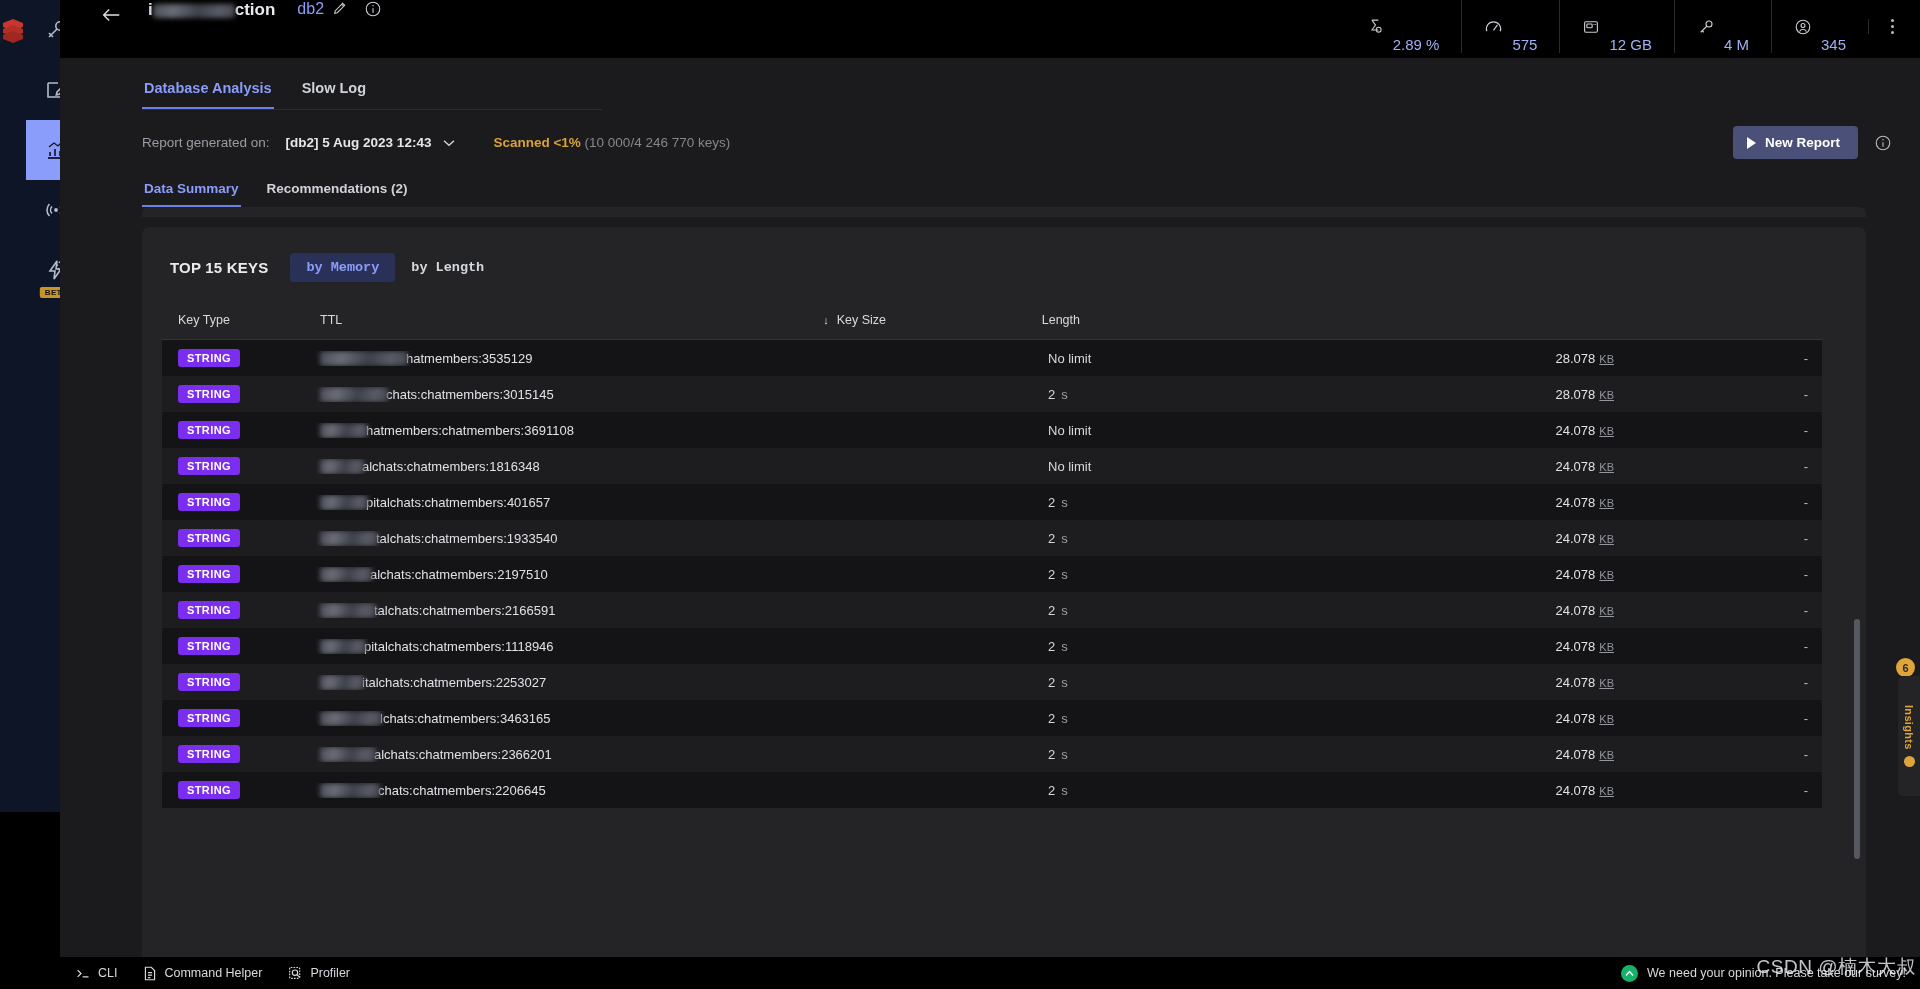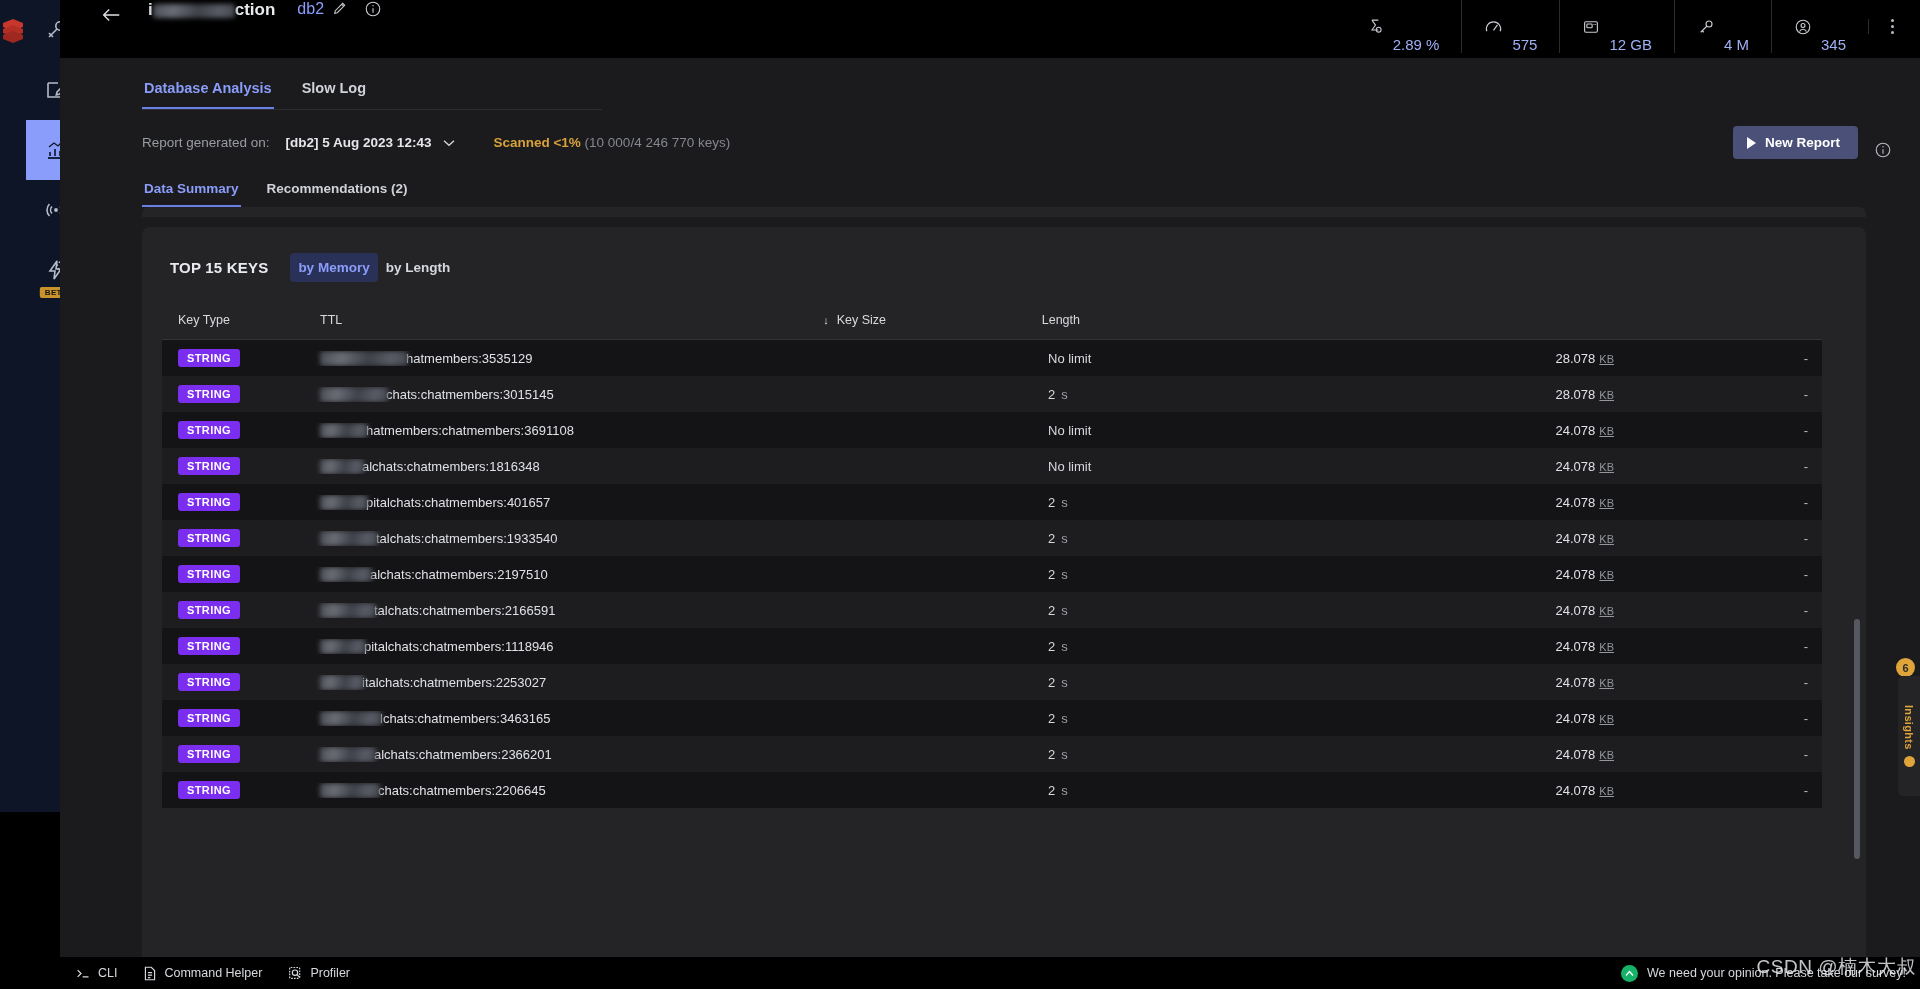--- a/index.html
+++ b/index.html
@@ -88,21 +88,21 @@
   .tab-main.active { color: #8b9dfa; border-bottom-color: #6a7fe8; }
   .tabs-rule { margin-left: 82px; margin-right: 0; height: 1px; background: #2c2c2f; width: 460px; }
 
   .report-row { display: flex; align-items: center; padding: 16px 0 0 82px; }
   .rl { font-size: 13.5px; color: #9a9da4; }
   .rsel { font-size: 13.5px; color: #e4e6ea; font-weight: bold; margin-left: 16px; cursor: pointer; display:flex; align-items:center; }
   .rsel .cv { margin-left: 12px; }
   .scanned { margin-left: 38px; font-size: 13.5px; }
   .scanned b { color: #d8a13a; font-weight: bold; }
   .scanned span { color: #84878e; }
-  .newrep-wrap { margin-left: auto; display: flex; align-items: flex-end; padding-right: 28px; }
+  .newrep-wrap { margin-left: auto; display: flex; align-items: center; padding-right: 28px; }
   .newrep {
     background: #4a5078; color: #fff; border: none; border-radius: 4px;
     font-size: 13.5px; font-weight: bold; padding: 9px 18px 9px 14px;
     display: flex; align-items: center; gap: 9px; cursor: pointer;
     font-family: "Liberation Sans", sans-serif;
   }
   .newrep .play { width:0;height:0;border-left:9px solid #fff;border-top:6px solid transparent;border-bottom:6px solid transparent; }
   .newrep-info { margin-left: 16px; cursor: pointer; display:inline-flex; }
 
   .tabs-sub { display: flex; padding: 18px 0 0 82px; }
@@ -121,22 +121,22 @@
   .panel {
     margin: 10px 0 0 82px; width: 1724px;
     background: #242426; border-radius: 8px;
     height: 762px; overflow: hidden; position: relative;
   }
   .panel-head { display: flex; align-items: center; padding: 26px 0 18px 28px; }
   .panel-title { font-size: 15px; font-weight: bold; color: #e9ebef; letter-spacing: .2px; }
   .seg { margin-left: 22px; display: flex; align-items: center; }
   .seg-btn {
     font-size: 13.5px; font-weight: bold; color: #d5d8de;
-    padding: 7px 8px; border-radius: 4px; cursor: pointer; background: transparent;
-    border: none; font-family: Liberation Sans, sans-serif;
+    padding: 7px 16px; border-radius: 4px; cursor: pointer; background: transparent;
+    border: none; font-family: Liberation Mono, monospace;
   }
   .seg-btn.active { background: #2a3158; color: #8b9dfa; }
 
   
   .tbl { width: 1660px; margin-left: 20px; }
   .thead {
     display: flex; align-items: center; height: 40px;
     border-bottom: 1px solid #343438; color: #d8dade; font-size: 12.5px;
   }
   .thead > div { padding: 0 6px; }

